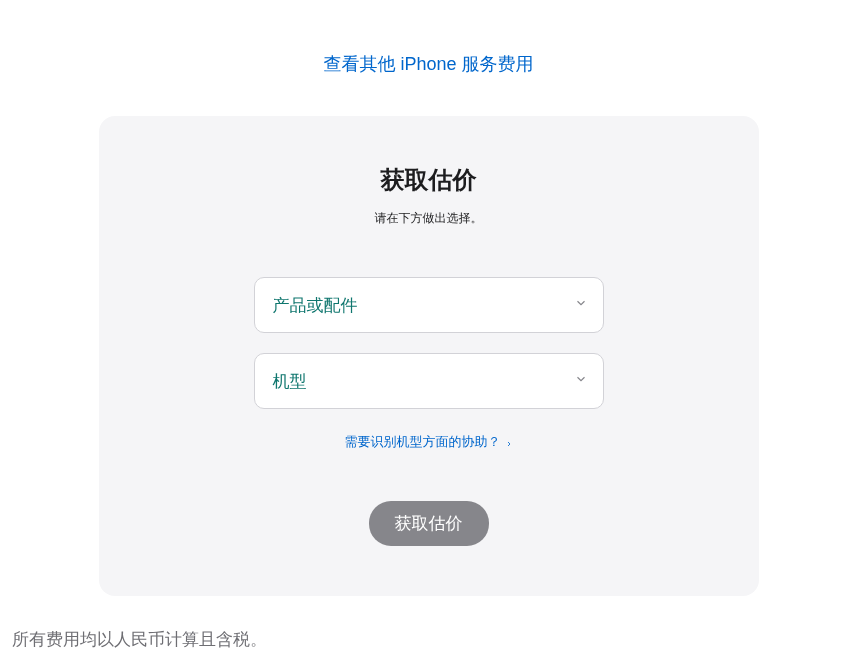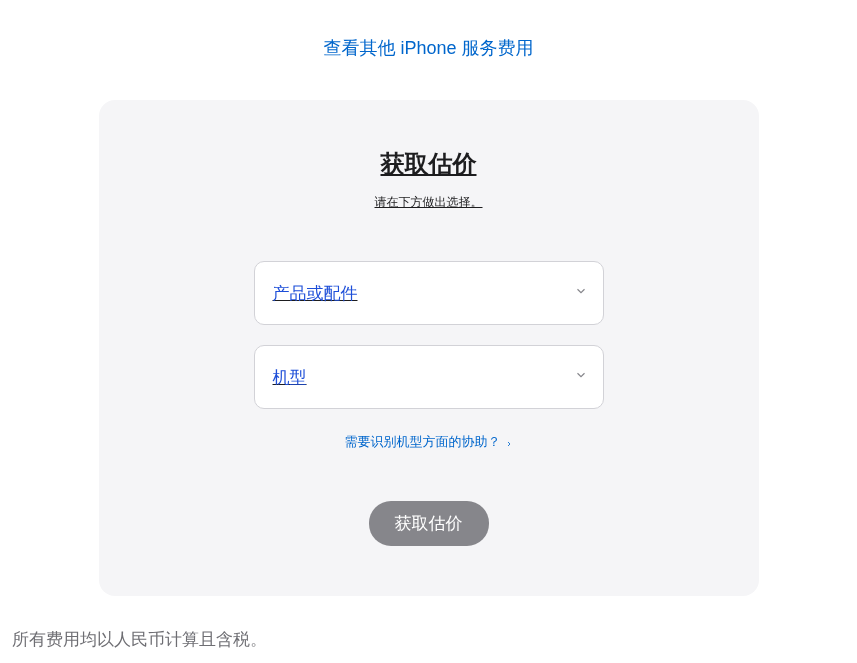--- a/index.html
+++ b/index.html
@@ -9,66 +9,65 @@
     }
     body {
       font-family: -apple-system, BlinkMacSystemFont, "SF Pro Text", "Helvetica Neue", Arial, sans-serif;
       background: #fff;
       color: #1d1d1f;
       width: 857px;
       height: 663px;
       overflow: hidden;
     }
     .container {
-      padding-top: 36px;
+      padding-top: 52px;
     }
     .top-link {
       text-align: center;
       margin-bottom: 40px;
     }
     .top-link a {
       color: #0066cc;
       text-decoration: none;
       font-size: 18px;
       font-weight: 400;
     }
     .estimate-card {
       background: #f5f5f7;
       border-radius: 16px;
       width: 660px;
       margin: 0 auto;
       padding: 48px 60px 50px;
       text-align: center;
-      text-decoration: underline;
     }
     .card-title {
       font-size: 24px;
       font-weight: 600;
       color: #1d1d1f;
       margin-bottom: 14px;
     }
     .card-subtitle {
       font-size: 12px;
       color: #1d1d1f;
       margin-bottom: 50px;
     }
     .select-wrapper {
       position: relative;
       width: 350px;
       margin: 0 auto 20px;
     }
     .select-box {
       width: 100%;
-      height: 64px;
+      height: 56px;
       background: #fff;
       border: 1px solid #d2d2d7;
       border-radius: 10px;
       padding: 0 40px 0 18px;
       font-size: 17px;
-      color: #1d4ed8;
+      color: #0f766e;
       text-align: left;
       cursor: pointer;
       display: flex;
       align-items: center;
       justify-content: space-between;
     }
     .chevron {
       position: absolute;
       right: 16px;
       top: 50%;

